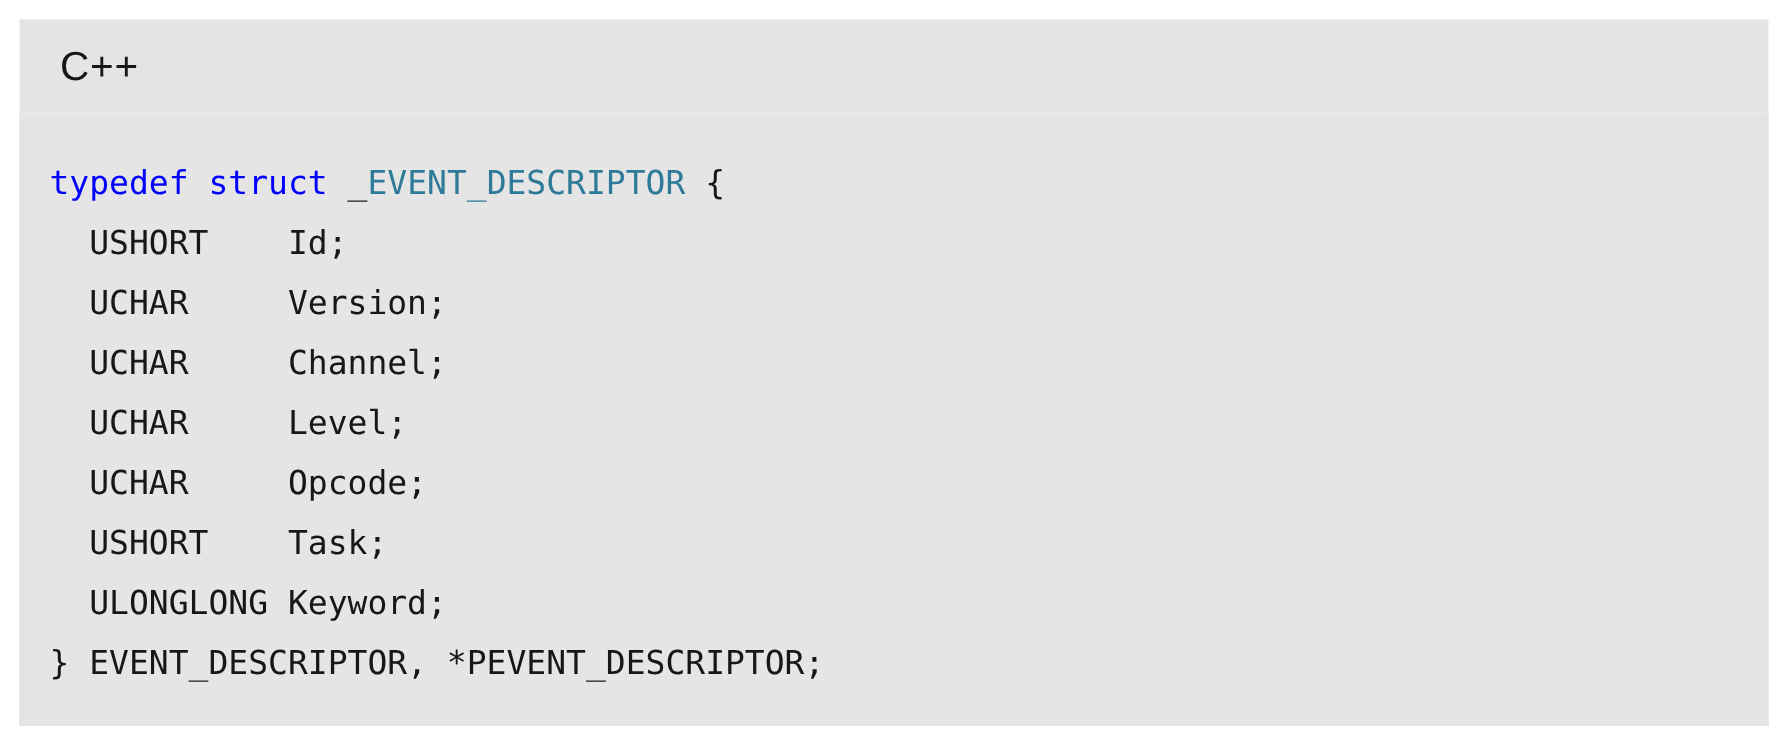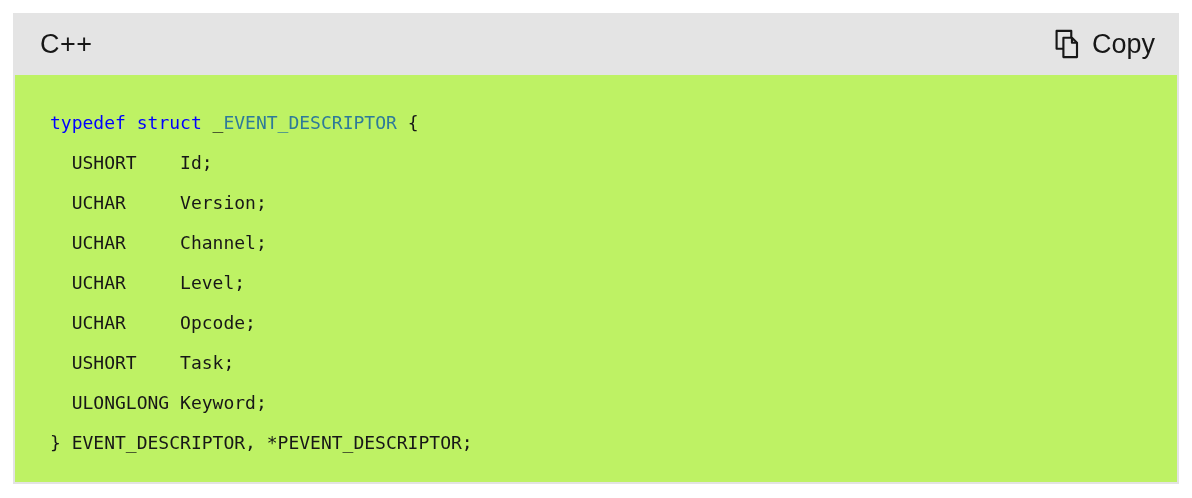--- a/index.html
+++ b/index.html
@@ -38,48 +38,38 @@
     margin: 0;
     font-family: "Liberation Sans", sans-serif;
     font-size: 27px;
     color: #171717;
     cursor: pointer;
   }
   .copy-icon { display: flex; align-items: center; }
   .code-body {
     margin: 0;
     height: 409px;
-    background: #bef264;
+    background: #e5e5e5;
     border: 2px solid #e3e3e3;
     border-top: none;
-    padding: 28px 20px 26px 35px;
+    padding: 28px 20px 26px 18px;
     font-family: "DejaVu Sans Mono", monospace;
-    font-size: 18px;
+    font-size: 22px;
     line-height: 40px;
     color: #171717;
     white-space: pre;
     overflow: hidden;
   }
 </style>
 </head>
 <body>
 
 <div class="code-widget">
   <div class="code-header">
     <span class="lang-label">C++</span>
-    <button class="copy-btn">
-      <span class="copy-icon">
-        <svg width="32" height="32" viewBox="0 0 24 24" fill="none" stroke="#171717" stroke-width="1.6" stroke-linejoin="round">
-          <rect x="4.2" y="2.2" width="11" height="13.4"></rect>
-          <path d="M9.3 7.3 h6.4 l3.8 3.8 v10.7 h-10.2 z" fill="#e4e4e4"></path>
-          <path d="M15.7 7.3 v3.8 h3.8" fill="none"></path>
-        </svg>
-      </span>
-      <span>Copy</span>
-    </button>
   </div>
   <pre class="code-body"><code id="code-root"><span style="color: rgb(0, 0, 255);">typedef</span><span style="color: rgb(23, 23, 23);"> </span><span style="color: rgb(0, 0, 255);">struct</span><span style="color: rgb(23, 23, 23);"> _</span><span style="color: rgb(46, 122, 153);">EVENT_DESCRIPTOR</span><span style="color: rgb(23, 23, 23);"> {</span>
 <span style="color: rgb(23, 23, 23);">  USHORT    Id;</span>
 <span style="color: rgb(23, 23, 23);">  UCHAR     Version;</span>
 <span style="color: rgb(23, 23, 23);">  UCHAR     Channel;</span>
 <span style="color: rgb(23, 23, 23);">  UCHAR     Level;</span>
 <span style="color: rgb(23, 23, 23);">  UCHAR     Opcode;</span>
 <span style="color: rgb(23, 23, 23);">  USHORT    Task;</span>
 <span style="color: rgb(23, 23, 23);">  ULONGLONG Keyword;</span>
 <span style="color: rgb(23, 23, 23);">} EVENT_DESCRIPTOR, *PEVENT_DESCRIPTOR;</span></code></pre>

